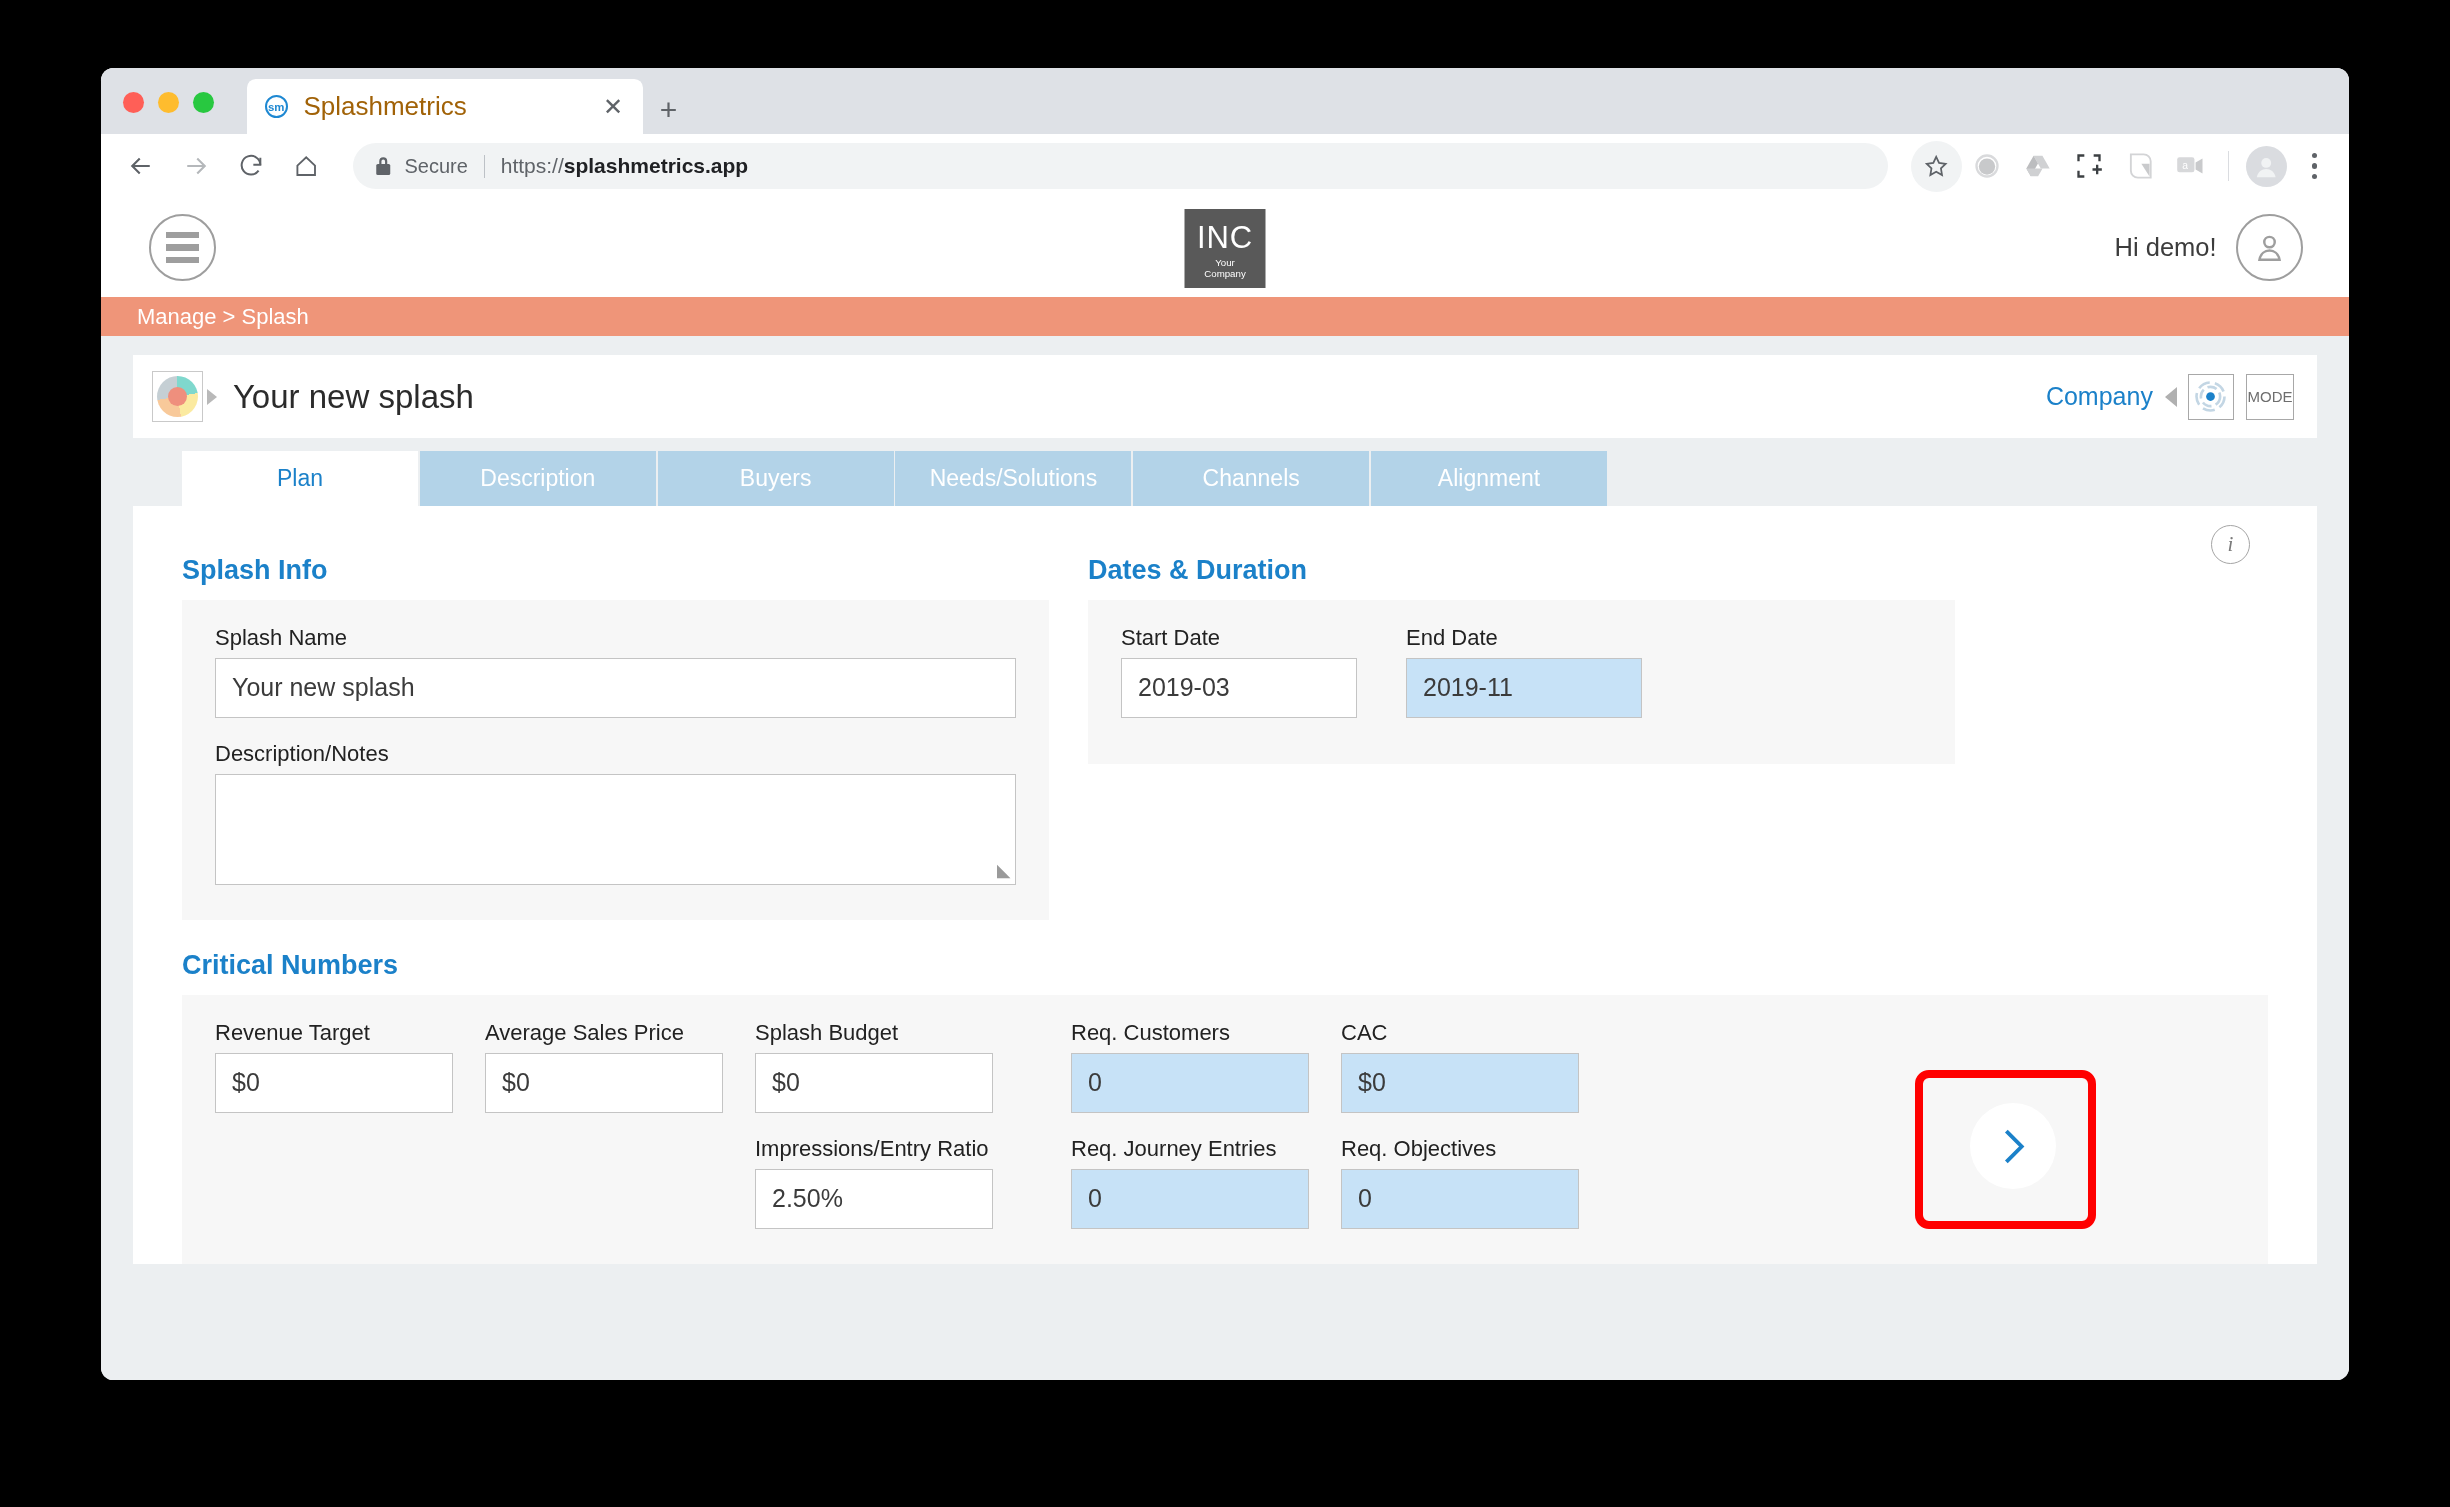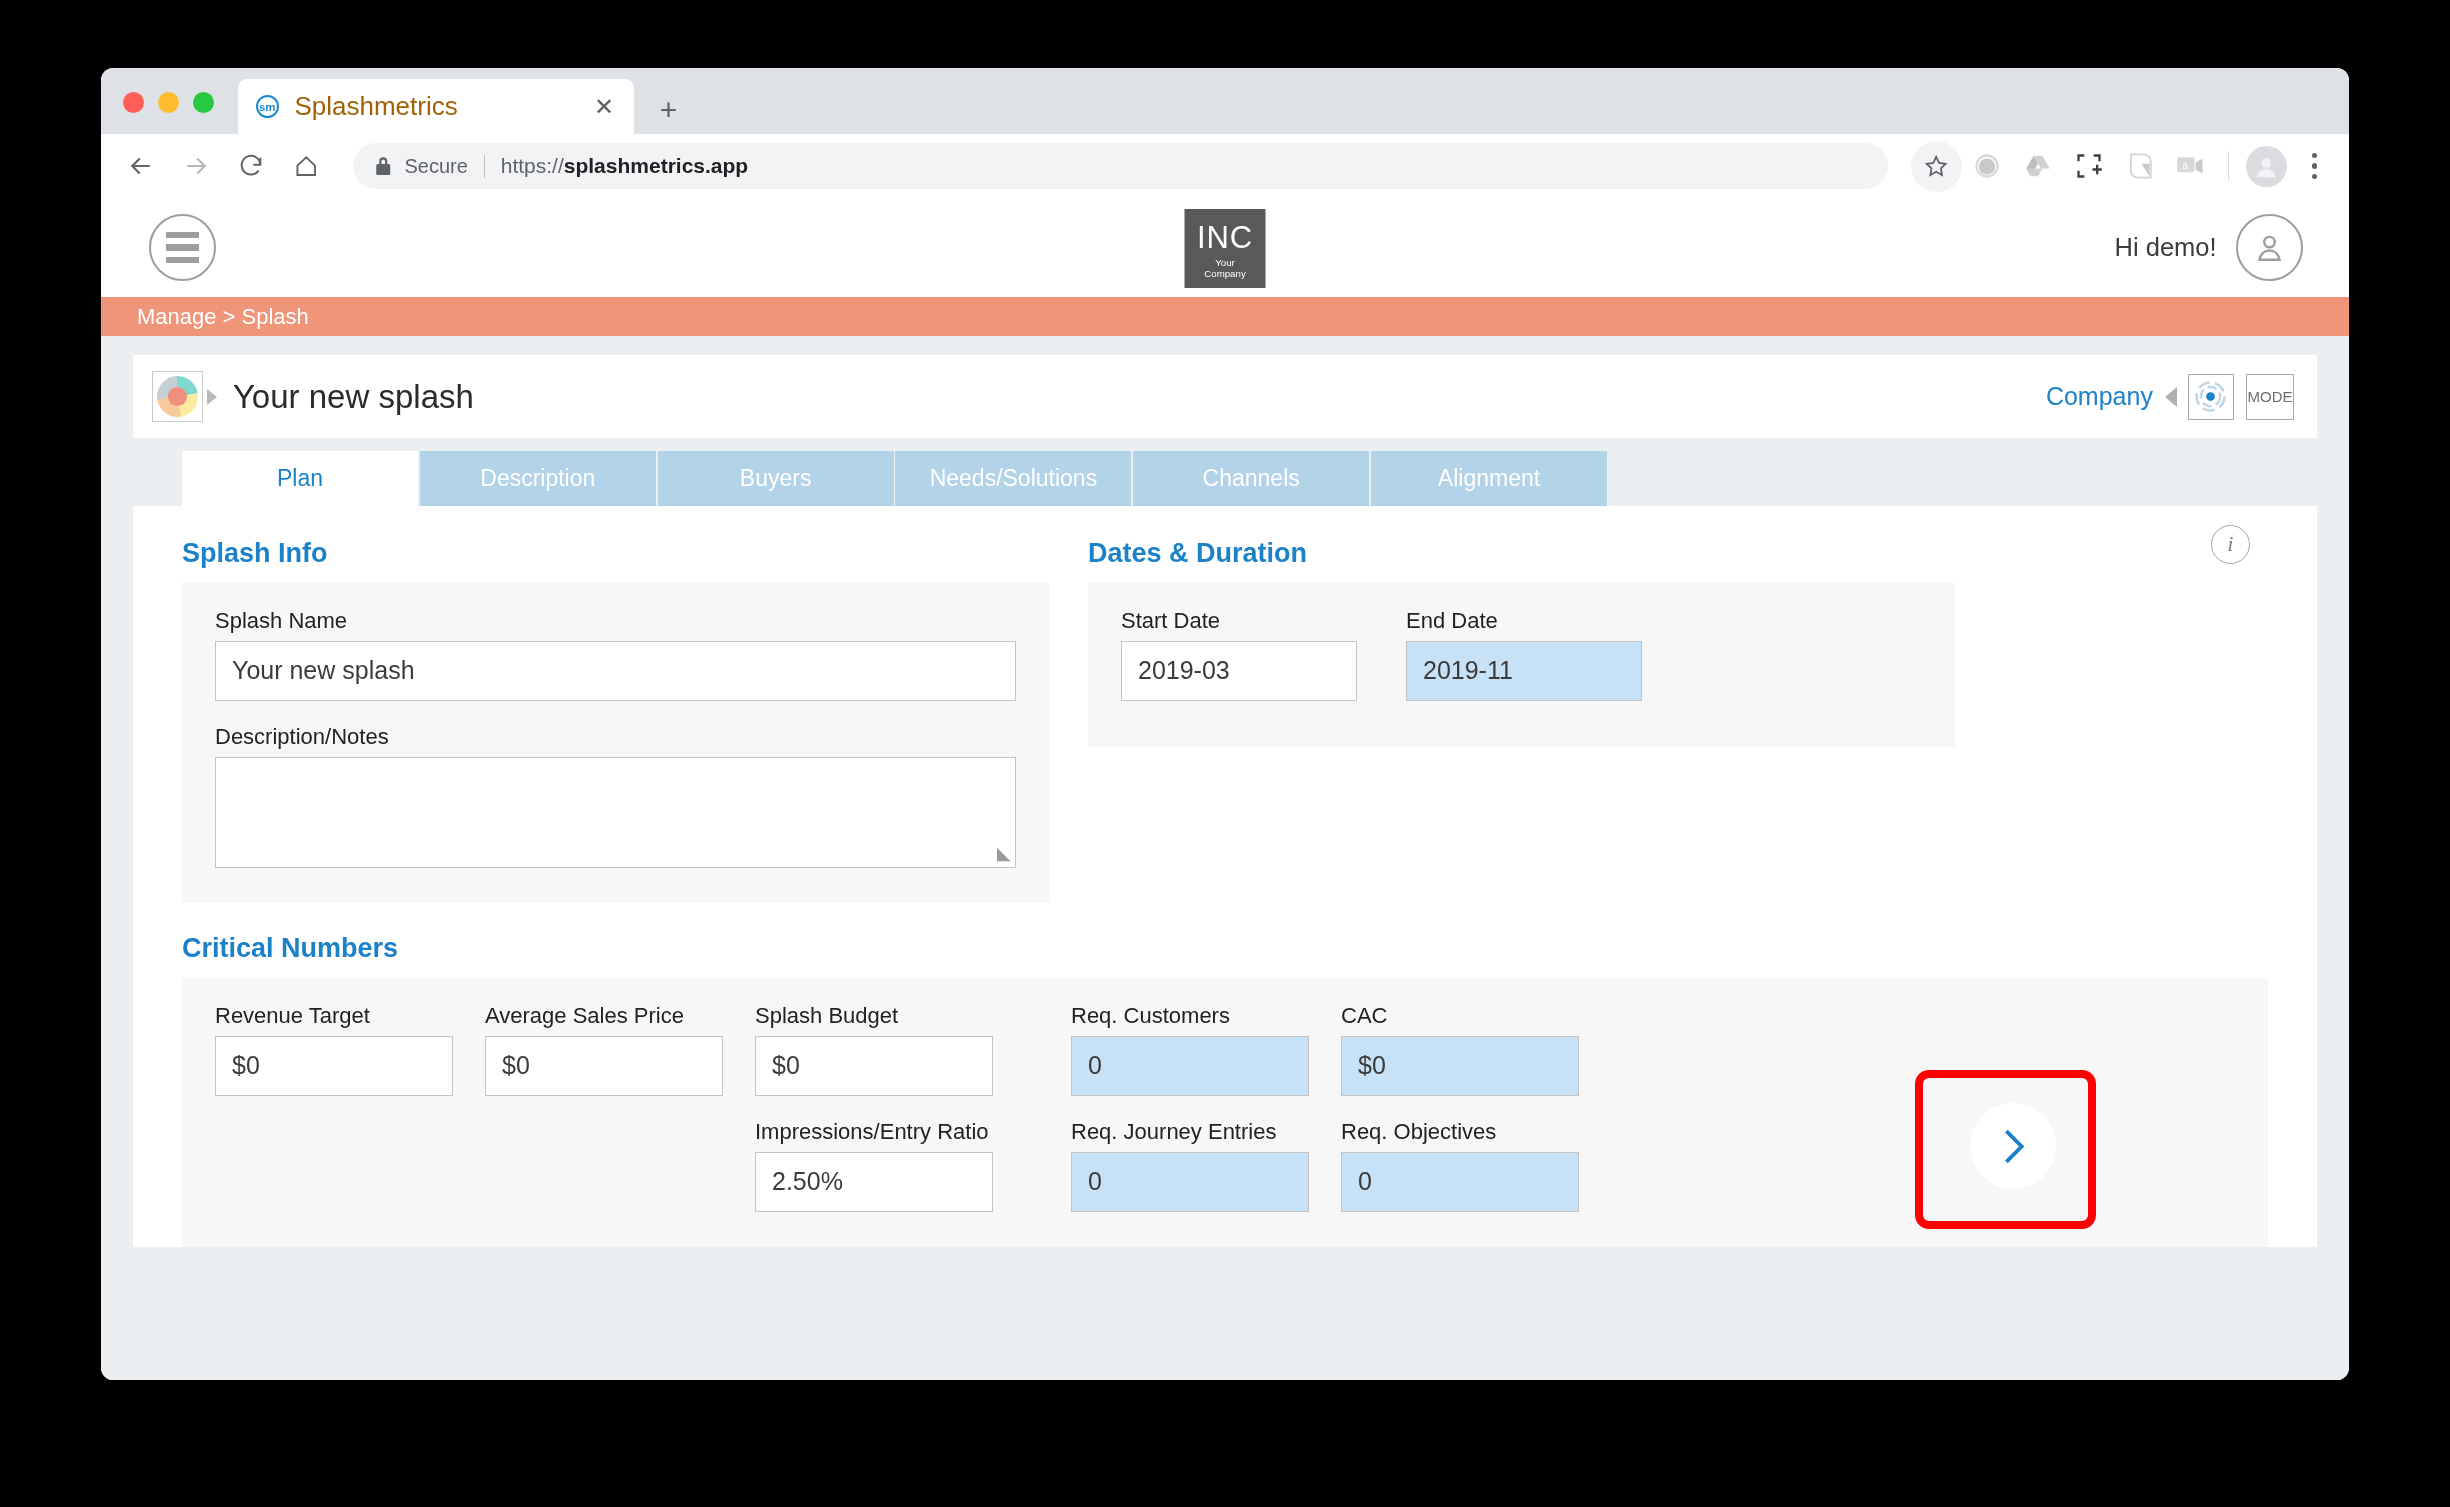--- a/index.html
+++ b/index.html
@@ -28,21 +28,21 @@
     background: #dee1e6;
   }
   .traffic { position: absolute; left: 22px; top: 24px; display: flex; gap: 14px; }
   .dot { width: 21px; height: 21px; border-radius: 50%; }
   .dot.red { background: #ff5f57; }
   .dot.yellow { background: #febc2e; }
   .dot.green { background: #28c840; }
 
   .tab {
     position: absolute;
-    left: 137px; top: 11.4px;
+    left: 146px; top: 11.4px;
     width: 396px; height: 55px;
     background: #fff;
     border-radius: 8.8px 8.8px 0 0;
     display: flex; align-items: center;
     padding: 0 16px;
   }
   .tab-favicon {
     width: 26.4px; height: 26.4px; border-radius: 50%;
     background: #fff;
     display: flex; align-items: center; justify-content: center;
@@ -278,21 +278,21 @@
   .info-badge {
     position: absolute; right: 67px; top: 19.4px;
     width: 39px; height: 39px; border-radius: 50%;
     border: 1.8px solid #a5a5a5;
     display: flex; align-items: center; justify-content: center;
     color: #7a7a7a; font-size: 21px;
     font-family: "Liberation Serif", serif; font-style: italic;
   }
   .section-h {
     font-size: 27px; color: #1b81c9;
-    margin: 0 0 14px 0;
+    margin: 17px 0 14px 0;
   }
   .cols { display: flex; padding: 0 49px; gap: 39px; }
   .col { flex: 1; max-width: 867px; }
 
   .field-card {
     background: #f7f7f7;
     padding: 25px 33px 30px 33px;
   }
   .fg { margin-bottom: 5.3px; }
   .fg-label {

